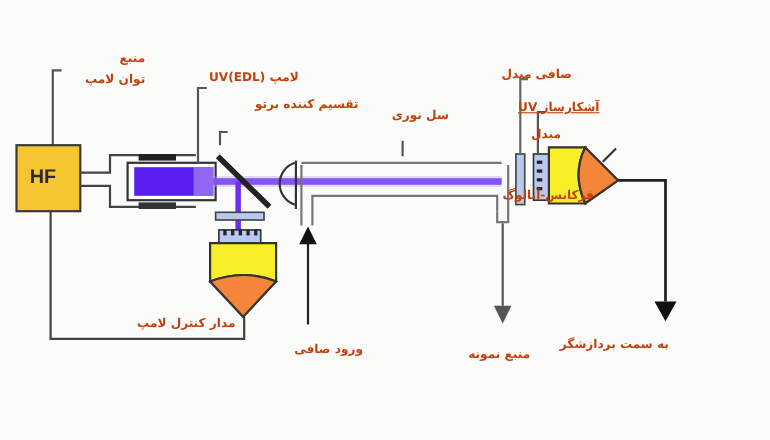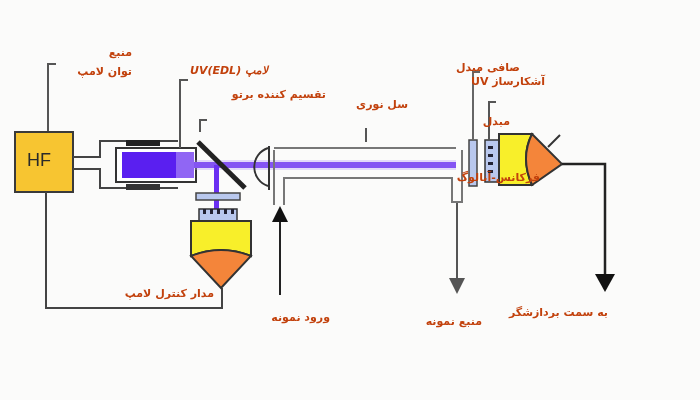--- a/index.html
+++ b/index.html
@@ -7,21 +7,21 @@
     width: 700px; height: 400px; position: relative; overflow: hidden;
     background: #fbfbfa;
     font-family: "DejaVu Sans", sans-serif;
   }
   .label {
     position: absolute; direction: rtl; white-space: nowrap;
     font-size: 11px; font-weight: bold; color: #c2410c; line-height: 1.1;
   }
   .hf-text {
     position: absolute; font-family: "Liberation Sans", sans-serif;
-    font-weight: normal; font-size: 18px; color: #2a2a2a;
+    font-weight: bold; font-size: 18px; color: #2a2a2a;
   }
   svg { position: absolute; left: 0; top: 0; }
 </style>
 </head>
 <body>
 
 <svg width="700" height="400" viewBox="0 0 700 400">
 
   <polyline points="48,190 48,64 56,64" fill="none" stroke="#555" stroke-width="2"></polyline>
 
@@ -92,28 +92,28 @@
   </g>
   <path d="M 191 221 L 251 221 L 251 256 Q 221 244 191 256 Z" fill="#f8ef2a" stroke="#333" stroke-width="2"></path>
   <path d="M 191 256 Q 221 244 251 256 L 221 288 Z" fill="#f4853a" stroke="#333" stroke-width="2"></path>
 </svg>
 
 <span class="hf-text" style="left:27px; top:150px;">HF</span>
 
 <span class="label" style="right:568px; top:47px;">منبع</span>
 <span class="label" style="right:568px; top:66px;margin-left:20px;">توان لامپ</span>
 
-<span class="label" style="left:190px; top:65px; direction:ltr;font-style:italic;">
+<span class="label" style="left:190px; top:65px; direction:ltr;">
   <span style="direction:rtl; unicode-bidi:embed;">لامپ UV(EDL)</span>
 </span>
 <span class="label" style="right:374px; top:89px;">تقسیم کننده برتو</span>
 
 <span class="label" style="right:292px; top:99px;margin-left:14px;">سل نوری</span>
 
 <span class="label" style="right:180px; top:62px;">صافی مبدل</span>
-<span class="label" style="right:155px; top:76px;">آشکارساز UV</span>
+<span class="label" style="right:155px; top:92px;text-decoration:underline;">آشکارساز UV</span>
 <span class="label" style="right:190px; top:116px;">مبدل</span>
 <span class="label" style="right:160px; top:136px;margin-top:36px;">فرکانس-آنالوگ</span>
 
 <span class="label" style="right:486px; top:288px;">مدار کنترل لامپ</span>
-<span class="label" style="right:370px; top:312px;">ورود نمونه</span>
+<span class="label" style="right:370px; top:312px;">ورود صافی</span>
 <span class="label" style="right:218px; top:316px;">منبع نمونه</span>
 <span class="label" style="right:92px; top:307px;">به سمت بردازشگر</span>
 
 </body></html>

